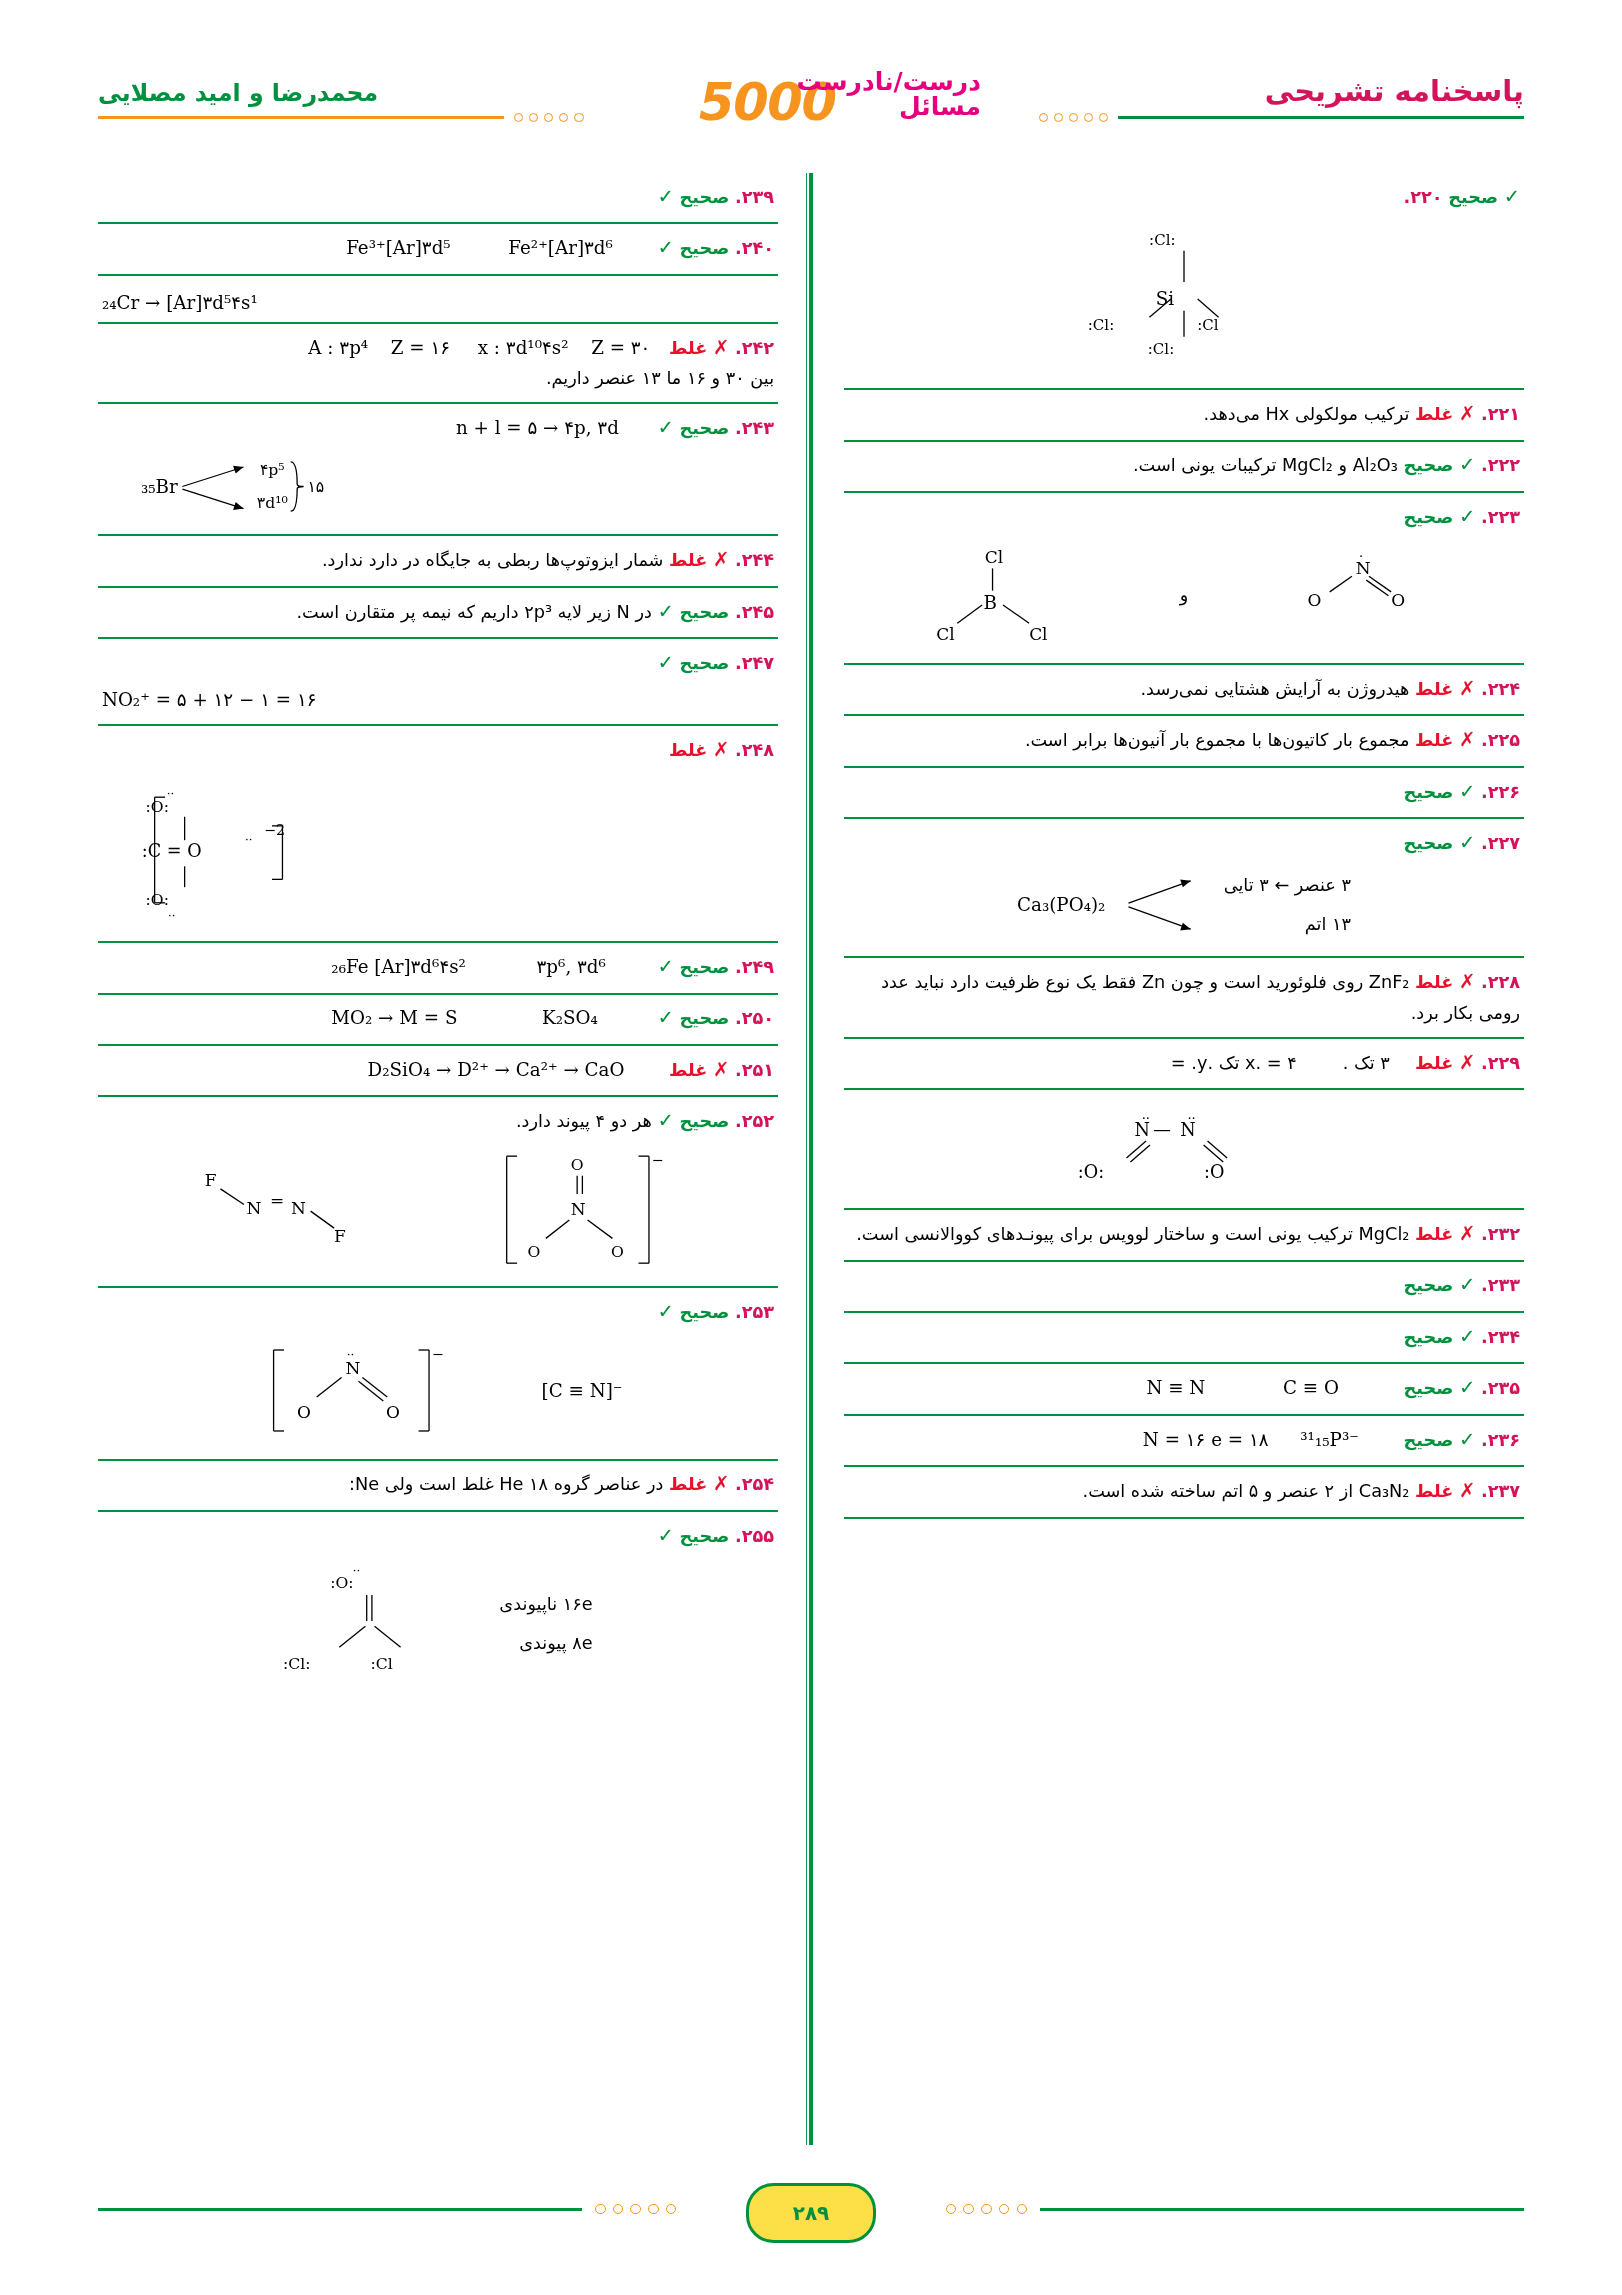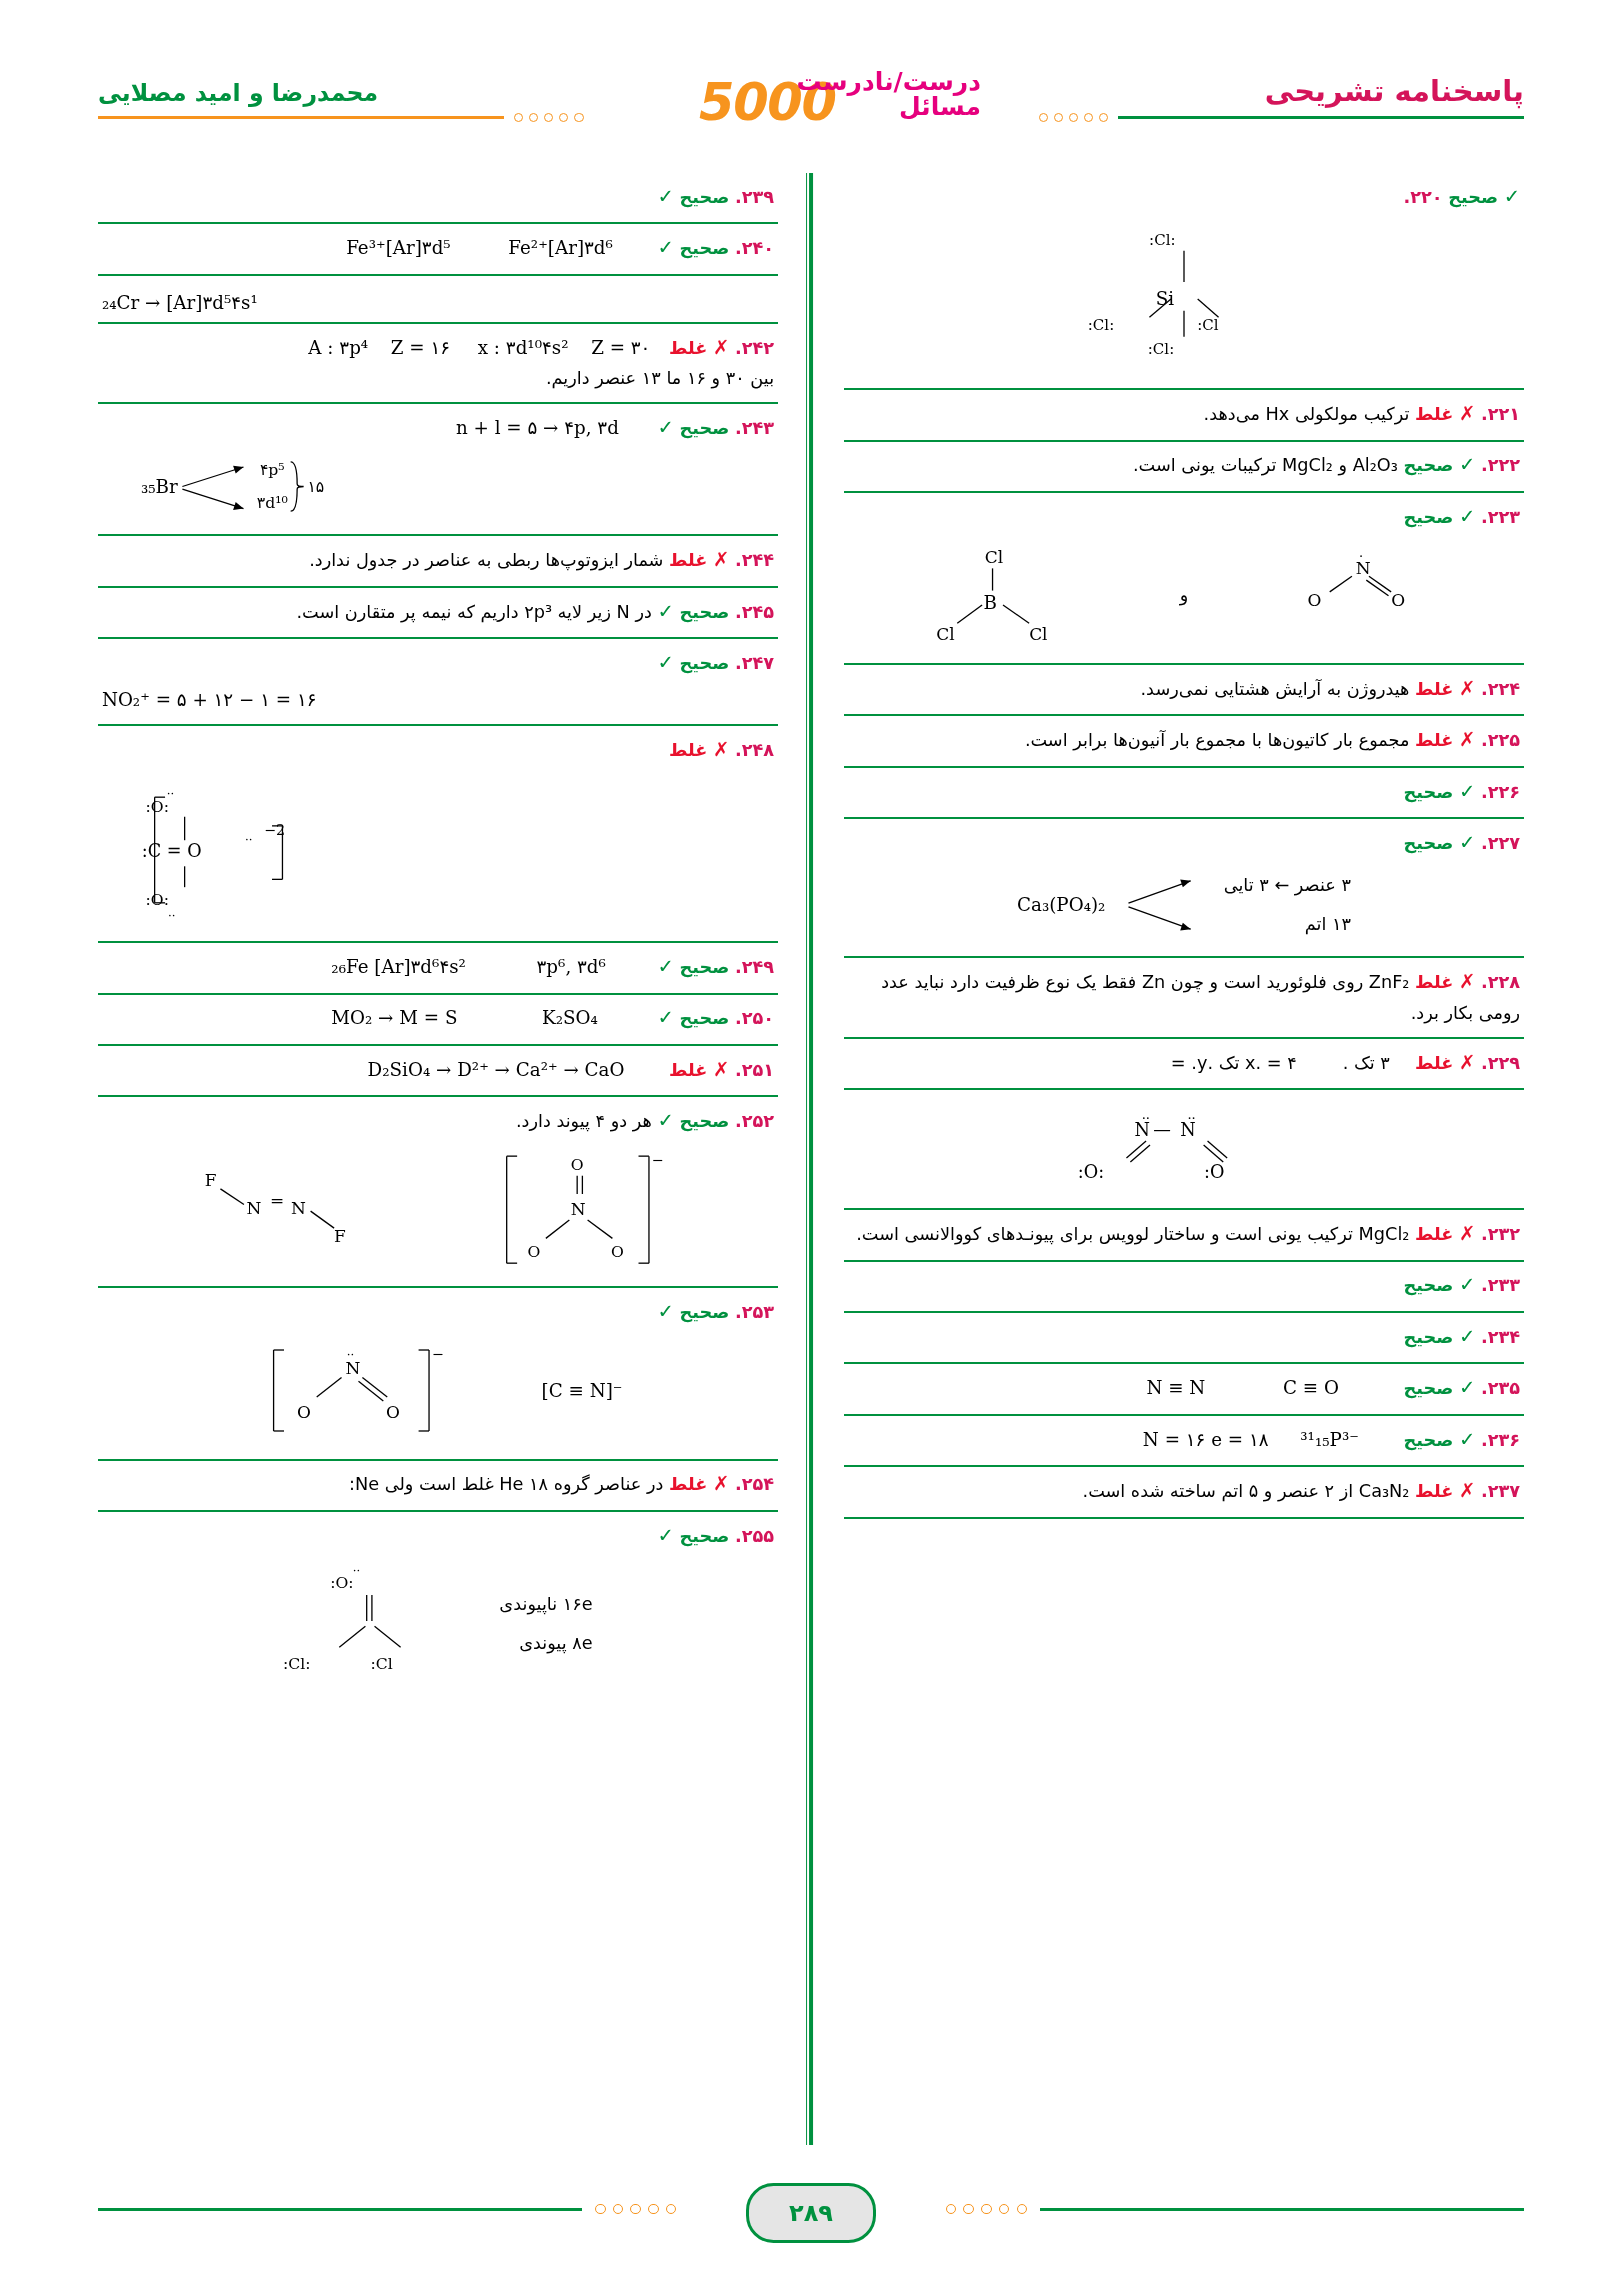--- a/index.html
+++ b/index.html
@@ -189,23 +189,23 @@
     width: 484px; height: 3.3px; background: #00913f;
   }
   .pagenum {
     position: absolute; left: 50%; top: -1.3px;
     transform: translateX(-50%);
     width: 124px; height: 54px;
     border: 3.3px solid #00913f;
     border-radius: 27.5px;
     color: #00913f;
     font-weight: bold;
-    font-size: 24px;
+    font-size: 20px;
     display: flex; align-items: center; justify-content: center;
-    background: #e5e5e5;
+    background: #fde047;
   }
   .fdots {
     position: absolute; top: 19.6px;
     display: flex; gap: 7.2px;
   }
   .fdots span {
     width: 8.5px; height: 8.5px; border-radius: 50%;
     border: 1.3px solid #f7941e; display:block;
   }
   .fdots.l { left: 497px; }
@@ -533,21 +533,21 @@
             <span class="math small">۱۵</span>
           </div>
         </div>
       </div>
 
       <div class="item">
         <span class="line">
           <span class="num">۲۴۴.</span>
           <span class="cross">✗</span>
           <span class="verdict-bad">غلط</span>
-          <span class="txt">شمار ایزوتوپ‌ها ربطی به عناصر در جدول ندارد.</span>
+          <span class="txt">شمار ایزوتوپ‌ها ربطی به جایگاه در دارد ندارد.</span>
         </span>
       </div>
 
       <div class="item">
         <span class="line">
           <span class="num">۲۴۵.</span>
           <span class="verdict-ok">صحیح</span>
           <span class="tick">✓</span>
           <span class="txt">در N زیر لایه ۲p³ داریم که نیمه پر متقارن است.</span>
         </span>

